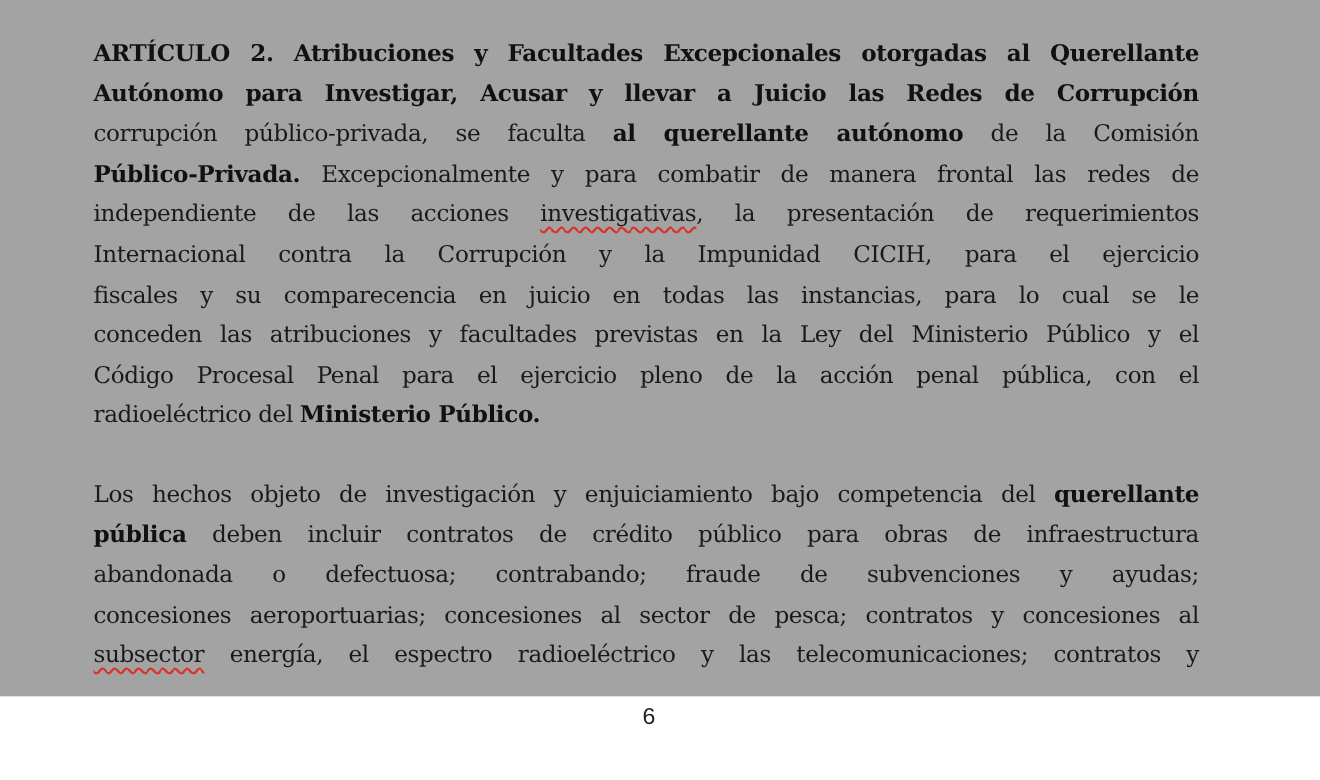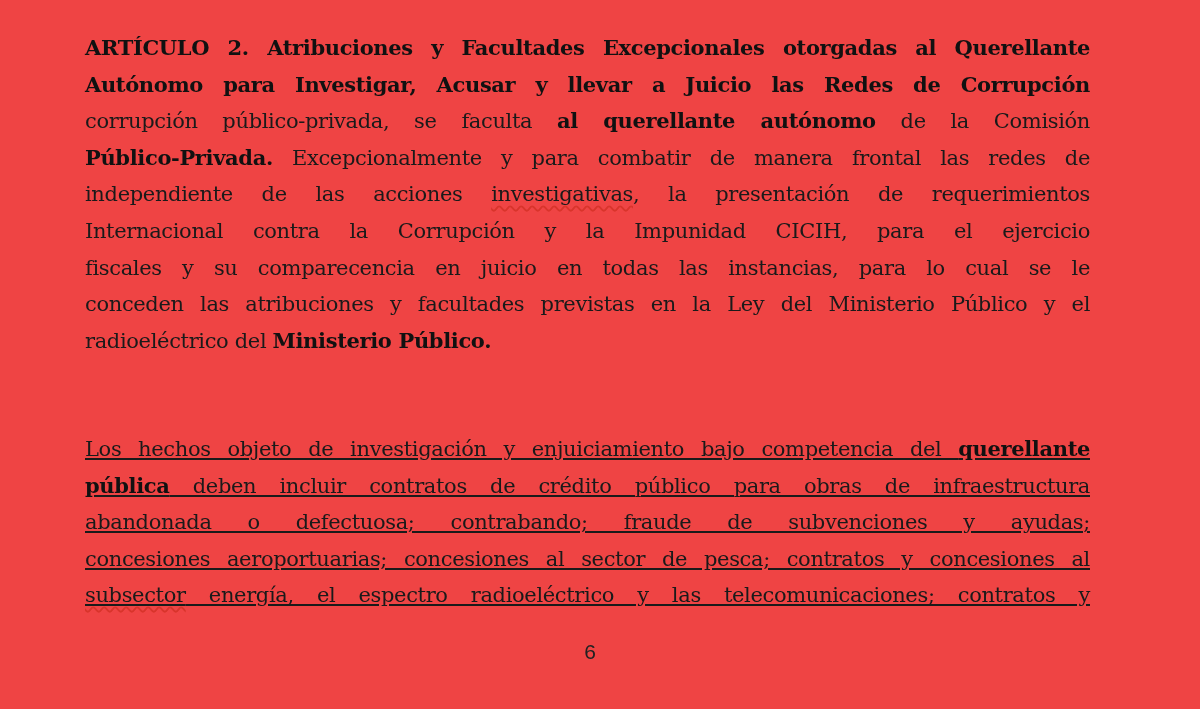--- a/index.html
+++ b/index.html
@@ -11,37 +11,37 @@
       width: 1200px;
       height: 709px;
       overflow: hidden;
       position: relative;
     }
     .page {
       position: absolute;
       left: 0;
       top: 0;
       width: 1200px;
-      height: 709px;
-      background: #ef4444;
+      height: 633px;
+      background: #a3a3a3;
     }
     .para {
       position: absolute;
       left: 85px;
       width: 1005px;
       font-family: "DejaVu Serif", "Liberation Serif", serif;
       font-size: 21px;
       line-height: 36.6px;
       color: #1a1a1a;
       text-align: justify;
       letter-spacing: -0.35px;
       word-spacing: 0px;
     }
     .para1 { top: 30px; }
-    .para2 { top: 431px; text-decoration: underline; }
+    .para2 { top: 431px; }
     .line {
       display: block;
       height: 36.6px;
       white-space: nowrap;
       text-align: justify;
       text-align-last: justify;
       overflow: visible;
     }
     .line.last {
       text-align-last: left;
@@ -70,20 +70,21 @@
 
   <div class="para para1">
     <span class="line"><b>ARTÍCULO 2. Atribuciones y Facultades Excepcionales otorgadas al Querellante</b></span>
     <span class="line"><b>Autónomo para Investigar, Acusar y llevar a Juicio las Redes de Corrupción</b></span>
     <span class="line"><span>corrupción público-privada, se faculta </span><b>al querellante autónomo</b><span> de la Comisión</span></span>
     <span class="line"><b>Público-Privada.</b><span> Excepcionalmente y para combatir de manera frontal las redes de</span></span>
     <span class="line"><span>independiente de las acciones </span><span class="spell">investigativas</span><span>, la presentación de requerimientos</span></span>
     <span class="line">Internacional contra la Corrupción y la Impunidad CICIH, para el ejercicio</span>
     <span class="line">fiscales y su comparecencia en juicio en todas las instancias, para lo cual se le</span>
     <span class="line">conceden las atribuciones y facultades previstas en la Ley del Ministerio Público y el</span>
+    <span class="line">Código Procesal Penal para el ejercicio pleno de la acción penal pública, con el</span>
     <span class="line last"><span>radioeléctrico del </span><b>Ministerio Público.</b></span>
   </div>
 
   <div class="para para2">
     <span class="line"><span>Los hechos objeto de investigación y enjuiciamiento bajo competencia del </span><b>querellante</b></span>
     <span class="line"><b>pública</b><span> deben incluir contratos de crédito público para obras de infraestructura</span></span>
     <span class="line">abandonada o defectuosa; contrabando; fraude de subvenciones y ayudas;</span>
     <span class="line">concesiones aeroportuarias; concesiones al sector de pesca; contratos y concesiones al</span>
     <span class="line"><span class="spell">subsector</span><span> energía, el espectro radioeléctrico y las telecomunicaciones; contratos y</span></span>
   </div>

